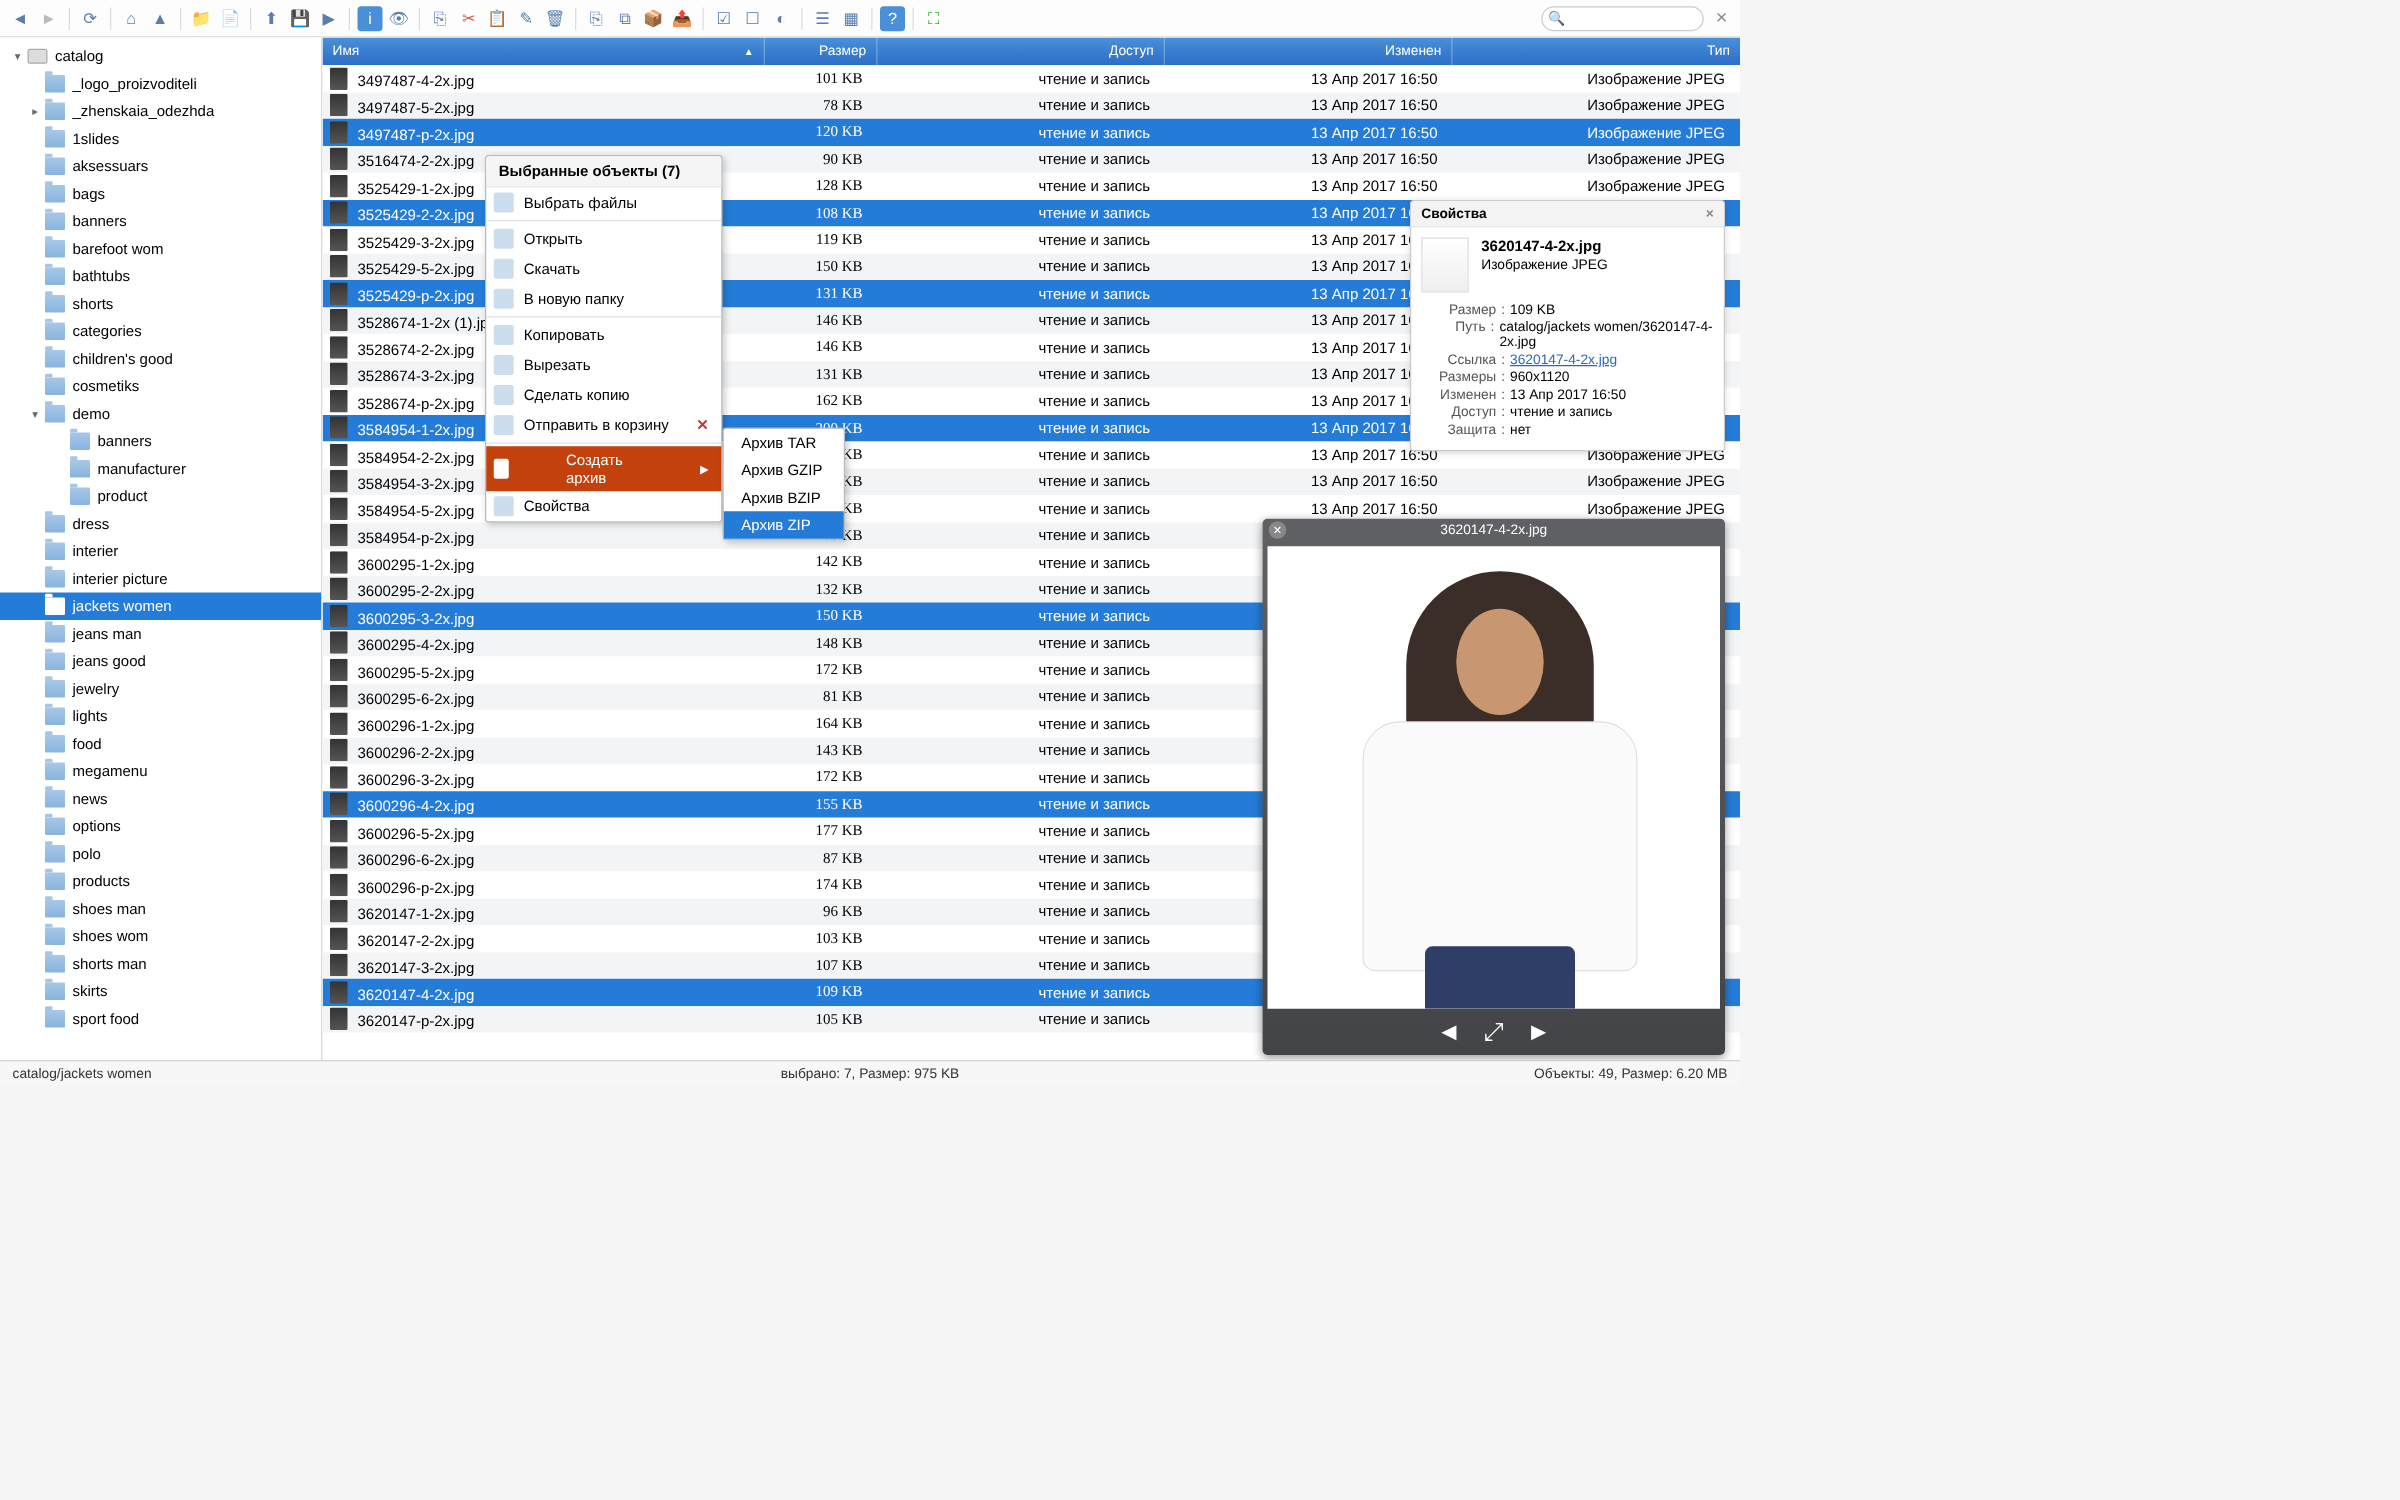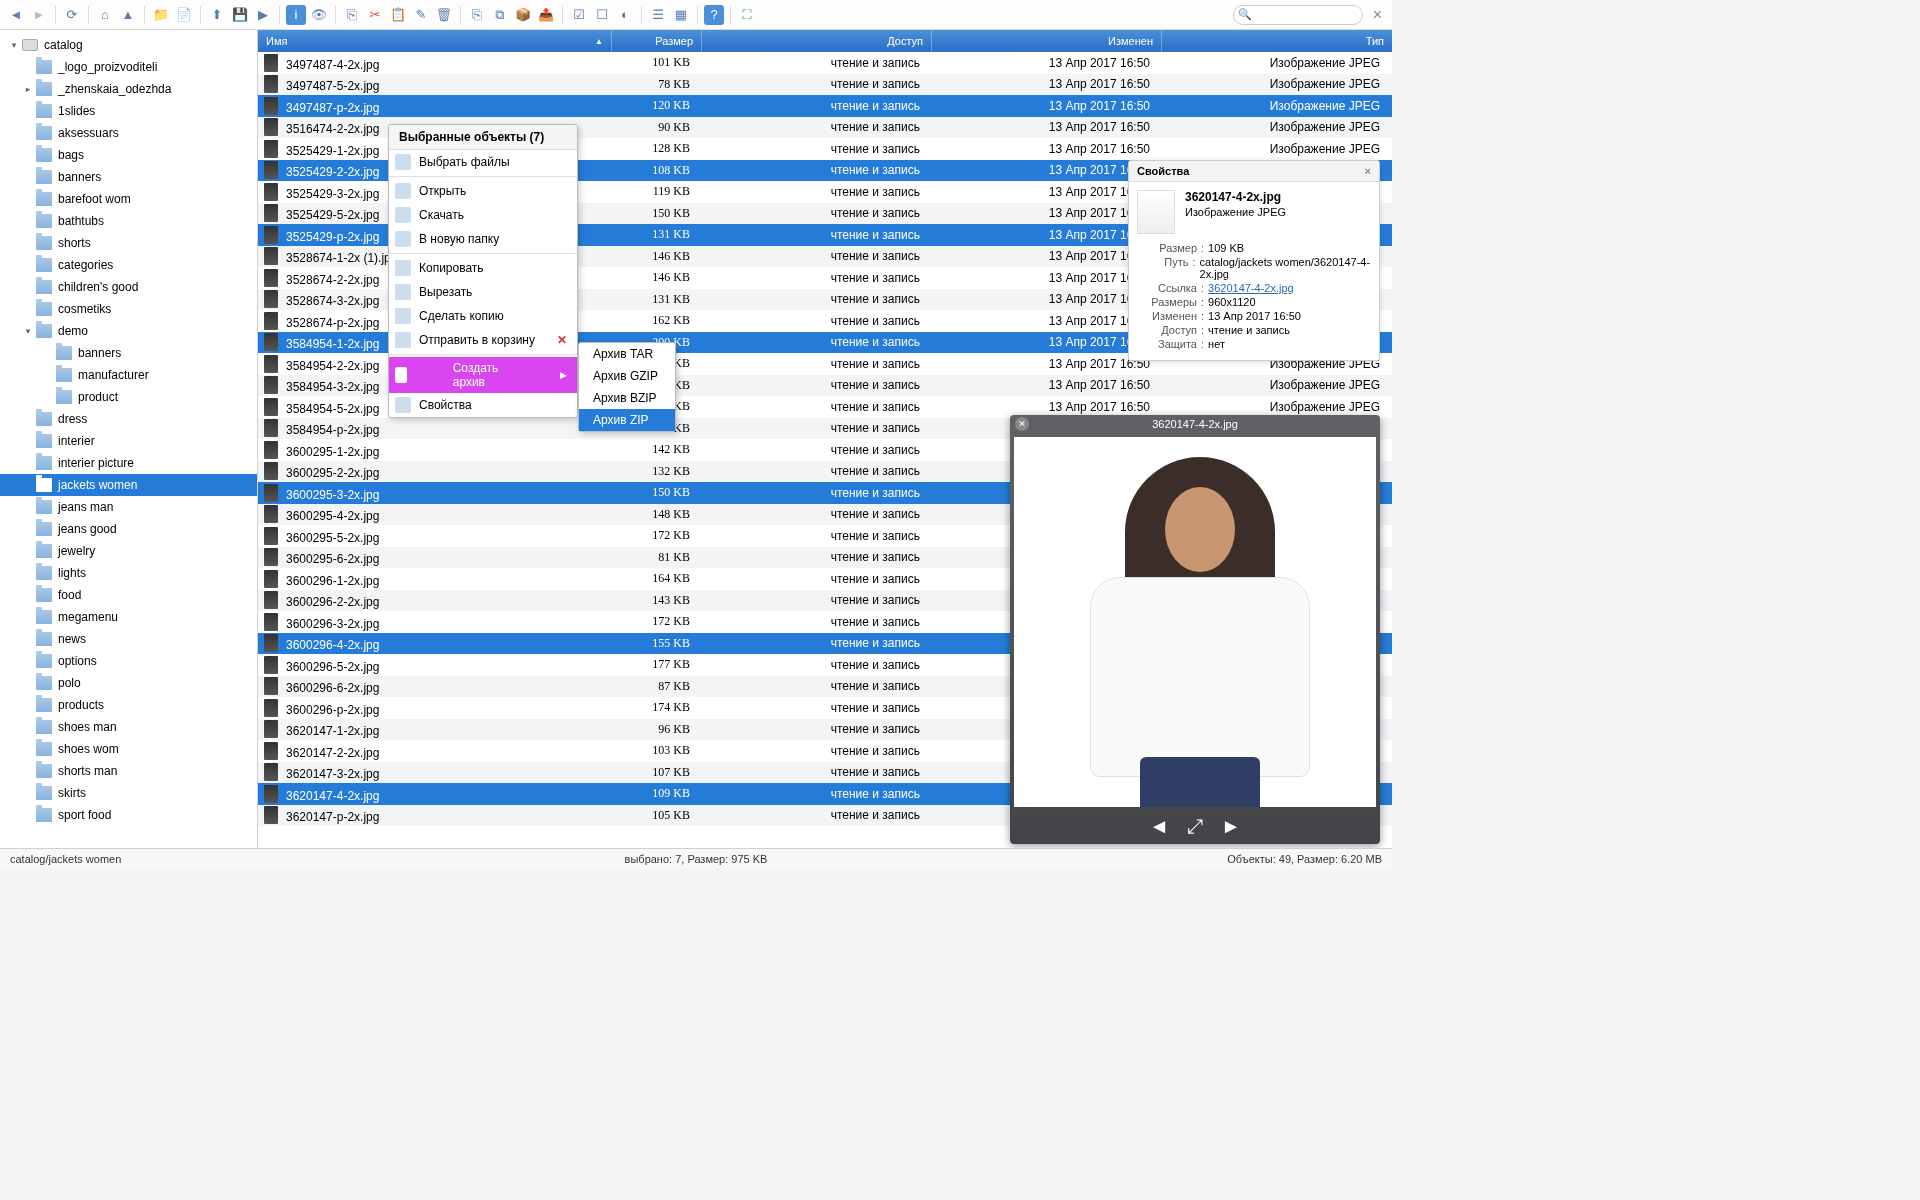--- a/index.html
+++ b/index.html
@@ -40,21 +40,21 @@
 .row.selected { background: #257cd8; color: #fff; }
 .c-name { flex: 1; display: flex; align-items: flex-end; padding-left: 6px; overflow: hidden; white-space: nowrap; }
 .thumb { width: 14px; height: 18px; background: linear-gradient(#333,#555); margin-right: 8px; flex-shrink: 0; border-radius: 1px; }
 .c-size { width: 90px; text-align: right; padding-right: 12px; font-family: Liberation Serif, serif; }
 .c-access { width: 230px; text-align: right; padding-right: 12px; }
 .c-mod { width: 230px; text-align: right; padding-right: 12px; }
 .c-type { width: 230px; text-align: right; padding-right: 12px; }
 .ctx-menu { position: absolute; background: #fff; border: 1px solid #bbb; box-shadow: 2px 2px 6px rgba(0,0,0,0.2); border-radius: 3px; z-index: 100; font-size: 12px; }
 .ctx-title { background: #f5f5f5; padding: 5px 10px; font-weight: bold; border-bottom: 1px solid #ddd; border-radius: 3px 3px 0 0; }
 .ctx-item { display: flex; align-items: center; padding: 4px 10px 4px 6px; cursor: pointer; }
-.ctx-item:hover, .ctx-item.sel { background: #d946ef; color: #fff; gap: 38px; }
+.ctx-item:hover, .ctx-item.sel { background: #c2410c; color: #fff; gap: 38px; }
 .ctx-ic { width: 16px; height: 16px; margin-right: 8px; background: #cde; border-radius: 2px; display: inline-flex; align-items: center; justify-content: center; font-size: 9px; color: #333; }
 .ctx-item.sel .ctx-ic { background: #fff; color: #257cd8; }
 .ctx-sep { height: 1px; background: #e0e0e0; margin: 2px 0; }
 .ctx-arrow { margin-left: auto; font-size: 9px; padding-left: 10px; }
 .ctx-del { color: #c33; font-weight: bold; margin-left: auto; }
 .sub-menu { position: absolute; background: #fff; border: 1px solid #bbb; box-shadow: 2px 2px 6px rgba(0,0,0,0.2); border-radius: 3px; z-index: 101; font-size: 12px; }
 .sub-item { padding: 4px 14px; cursor: pointer; }
 .sub-item:hover, .sub-item.sel { background: #257cd8; color: #fff; }
 .props-panel { position: absolute; background: #fff; border: 1px solid #ccc; box-shadow: 0 1px 6px rgba(0,0,0,0.15); border-radius: 3px; z-index: 90; font-size: 11px; }
 .props-title { background: #f3f3f3; padding: 4px 8px; font-weight: bold; display: flex; border-bottom: 1px solid #ddd; border-radius: 3px 3px 0 0; }

